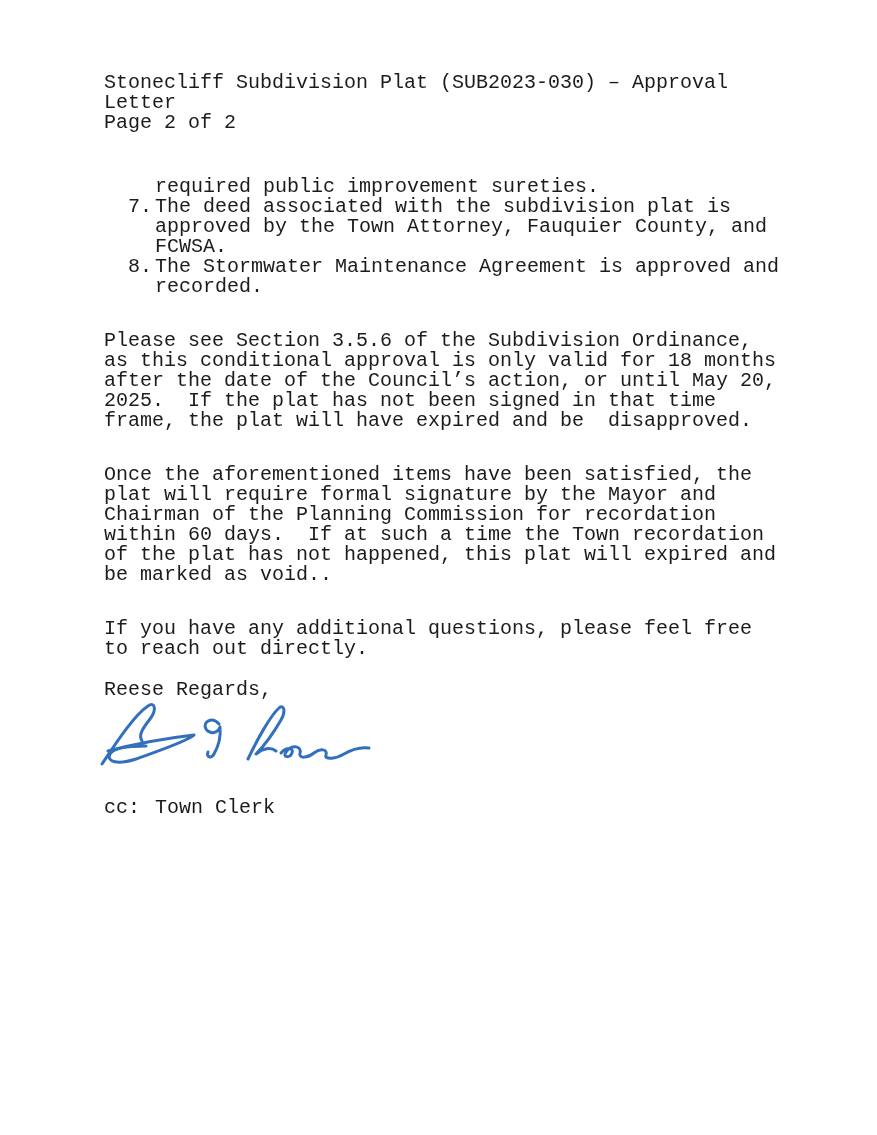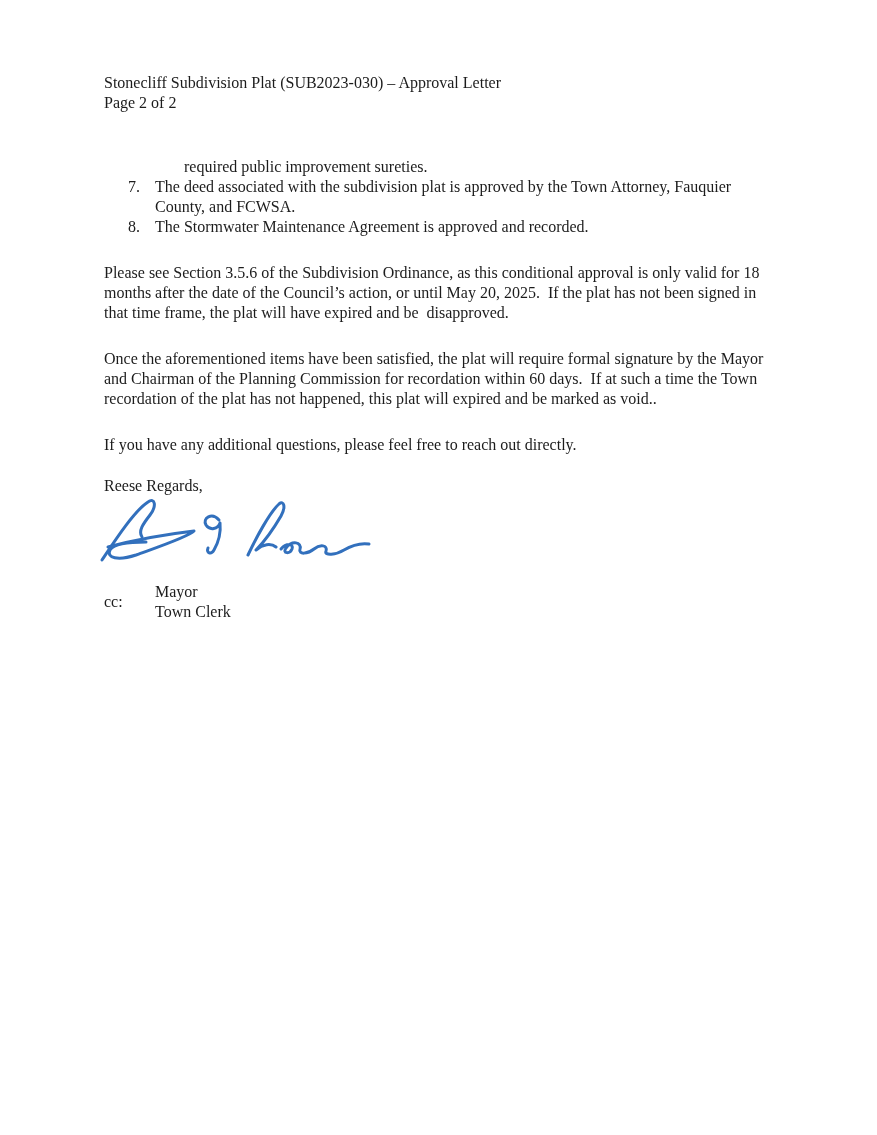--- a/index.html
+++ b/index.html
@@ -14,65 +14,66 @@
     background: #ffffff;
     font-family: "Liberation Serif", "DejaVu Serif", serif;
     color: #1c1c1c;
     overflow: hidden;
   }
   .letter {
     position: absolute;
     left: 104px;
     top: 73px;
     width: 676px;
-    font-size: 16px;
+    font-size: 20px;
     line-height: 20px;
+    font-family: Liberation Mono, monospace;
   }
   .header-line {
     white-space: pre-wrap;
   }
   .list-block {
     margin-top: 44px;
   }
   .list-cont {
-    margin-left: 80px;
+    margin-left: 51px;
   }
   .list-row {
     display: flex;
     align-items: flex-start;
   }
   .list-num {
     width: 27px;
     margin-left: 24px;
     flex: none;
   }
   .list-text {
     flex: 1;
     white-space: pre-wrap;
   }
   .para {
-    margin: 26px 0 0 0;
+    margin: 34px 0 0 0;
     white-space: pre-wrap;
   }
   .closing {
     margin-top: 21px;
   }
   .signature-svg {
     display: block;
     margin: 2px 0 -12px -6px;
     width: 275px;
     height: 72px;
   }
   .sig-name, .sig-title {
     white-space: pre-wrap;
   }
   .cc-block {
     display: flex;
-    margin-top: 24px;
-    align-items: center;
+    margin-top: 36px;
+    align-items: flex-start;
   }
   .cc-label {
     width: 51px;
     flex: none;
   }
   .cc-list {
     flex: 1;
   }
 </style>
 </head>
@@ -111,19 +112,18 @@
         <path d="M121,22 C114,14 104,20 108,27 C112,33 120,31 122,25 C123,35 120,45 116,52 C113,57 108,55 110,50"></path>
         <path d="M150,57 C158,40 172,14 181,6 C186,2 188,9 183,18 C176,30 166,44 158,52 C165,46 173,45 178,49"></path>
         <path d="M183,51 C188,45 196,45 194,51 C192,56 184,56 188,50 C194,42 204,44 202,51 C200,57 210,56 216,51 C222,46 230,47 228,53 C226,58 238,57 246,52 C256,46 264,45 271,46"></path>
       </g>
     </svg>
 
 
     <div class="cc-block">
       <span class="cc-label">cc:</span>
       <div class="cc-list">
-        <div>Mayor</div>
         <div>Town Clerk</div>
       </div>
     </div>
 
   </div>
 </div>
 
 </body></html>

